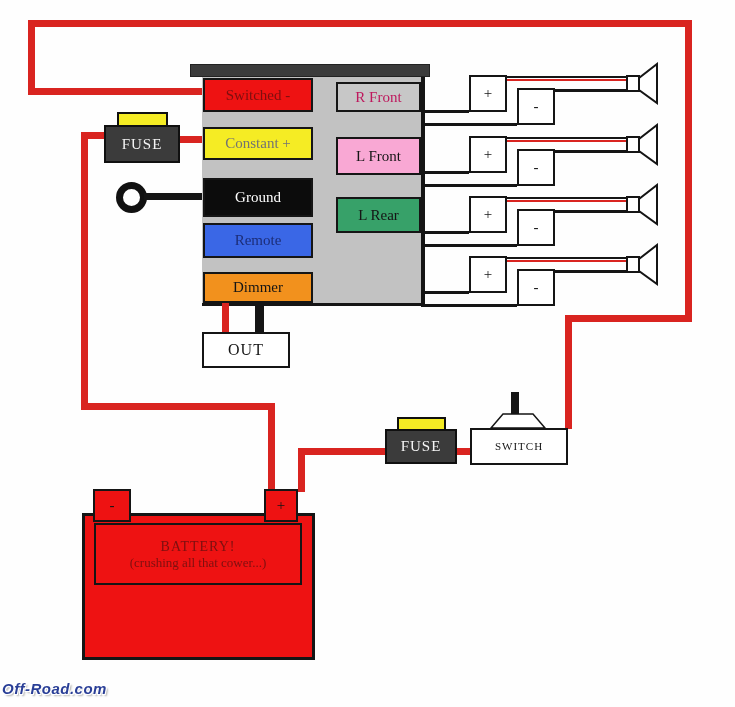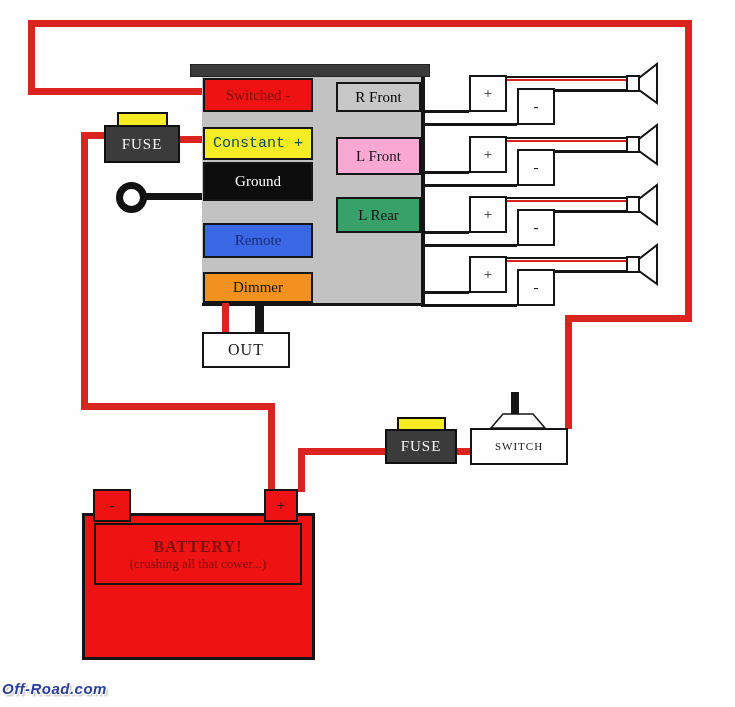--- a/index.html
+++ b/index.html
@@ -10,21 +10,21 @@
   .blkline{position:absolute;background:#151515;}
   .box{position:absolute;box-sizing:border-box;border:2px solid #151515;
        display:flex;align-items:center;justify-content:center;
        font-size:15px;color:#151515;text-align:center;line-height:1;}
   .term{font-size:15px;}
   .fusebody{border:2px solid #101010;color:#f5f5f5;letter-spacing:1px;}
   .fusecap{border:2px solid #101010;}
   .darkbar{border:1px solid #222;}
   .grayblock{border-right:4px solid #151515;border-bottom:3px solid #151515;}
   .batlabel{flex-direction:column;border-width:2px;}
-  .bat-title{font-size:16px;font-weight:bold;letter-spacing:1px;}
+  .bat-title{font-size:14px;font-weight:normal;letter-spacing:1px;}
   .bat-sub{font-size:13px;margin-top:2px;}
   .watermark{position:absolute;left:2px;top:680px;font-family:"Liberation Sans",sans-serif;
      font-style:italic;font-weight:bold;font-size:15px;letter-spacing:.5px;color:#2a3f97;
      text-shadow:-1px -1px 0 #fff,1px -1px 0 #fff,-1px 1px 0 #fff,1px 1px 0 #fff,2px 2px 2px #aaa;}
   .ring{position:absolute;width:17px;height:17px;border:7px solid #111;border-radius:50%;background:#fff;}
   svg{display:block;}
 </style>
 </head>
 <body>
 
@@ -48,34 +48,34 @@
   <div class="ring" style="left:116px;top:182px;"></div>
   <div class="blkline" style="left:144px;top:193px;width:60px;height:7px;"></div>
 
   <div class="abs darkbar" style="left: 190px; top: 64px; width: 240px; height: 13px; background-color: rgb(59, 59, 59);"></div>
   <div class="abs grayblock" style="left: 202px; top: 77px; width: 223px; height: 229px; background-color: rgb(194, 194, 194);"></div>
 
   <div class="box" style="left: 203px; top: 78px; width: 110px; height: 34px; background-color: rgb(238, 18, 18);">
     <span style="color: rgb(125, 15, 15);">Switched -</span>
   </div>
   <div class="box" style="left: 203px; top: 127px; width: 110px; height: 33px; background-color: rgb(245, 236, 36);">
-    <span style="color: #0c4a6e; font-family: Liberation Mono, monospace;">Constant +</span>
+    <span style="color: #737373;">Constant +</span>
   </div>
-  <div class="box" style="left: 203px; top: 162px; width: 110px; height: 39px; background-color: rgb(12, 12, 12);">
+  <div class="box" style="left: 203px; top: 178px; width: 110px; height: 39px; background-color: rgb(12, 12, 12);">
     <span style="color: rgb(255, 255, 255);">Ground</span>
   </div>
   <div class="box" style="left: 203px; top: 223px; width: 110px; height: 35px; background-color: rgb(58, 103, 230);">
     <span style="color: rgb(28, 45, 119);">Remote</span>
   </div>
   <div class="box" style="left: 203px; top: 272px; width: 110px; height: 31px; background-color: rgb(242, 145, 29);">
     <span style="color: rgb(21, 21, 21);">Dimmer</span>
   </div>
 
   <div class="box" style="left: 336px; top: 82px; width: 85px; height: 30px; background-color: rgb(199, 199, 199);">
-    <span style="color: #000000;">R Front</span>
+    <span style="color: #be185d;">R Front</span>
   </div>
   <div class="box" style="left: 336px; top: 137px; width: 85px; height: 38px; background-color: #f9a8d4;">
     <span style="color: rgb(21, 21, 21);">L Front</span>
   </div>
   <div class="box" style="left: 336px; top: 197px; width: 85px; height: 36px; background-color: rgb(55, 161, 105);">
     <span style="color: rgb(21, 21, 21);">L Rear</span>
   </div>
 
   <div class="blkline" style="left:421px;top:110px;width:48px;height:2.5px;"></div>
   <div class="blkline" style="left:421px;top:123px;width:96px;height:2.5px;"></div>

